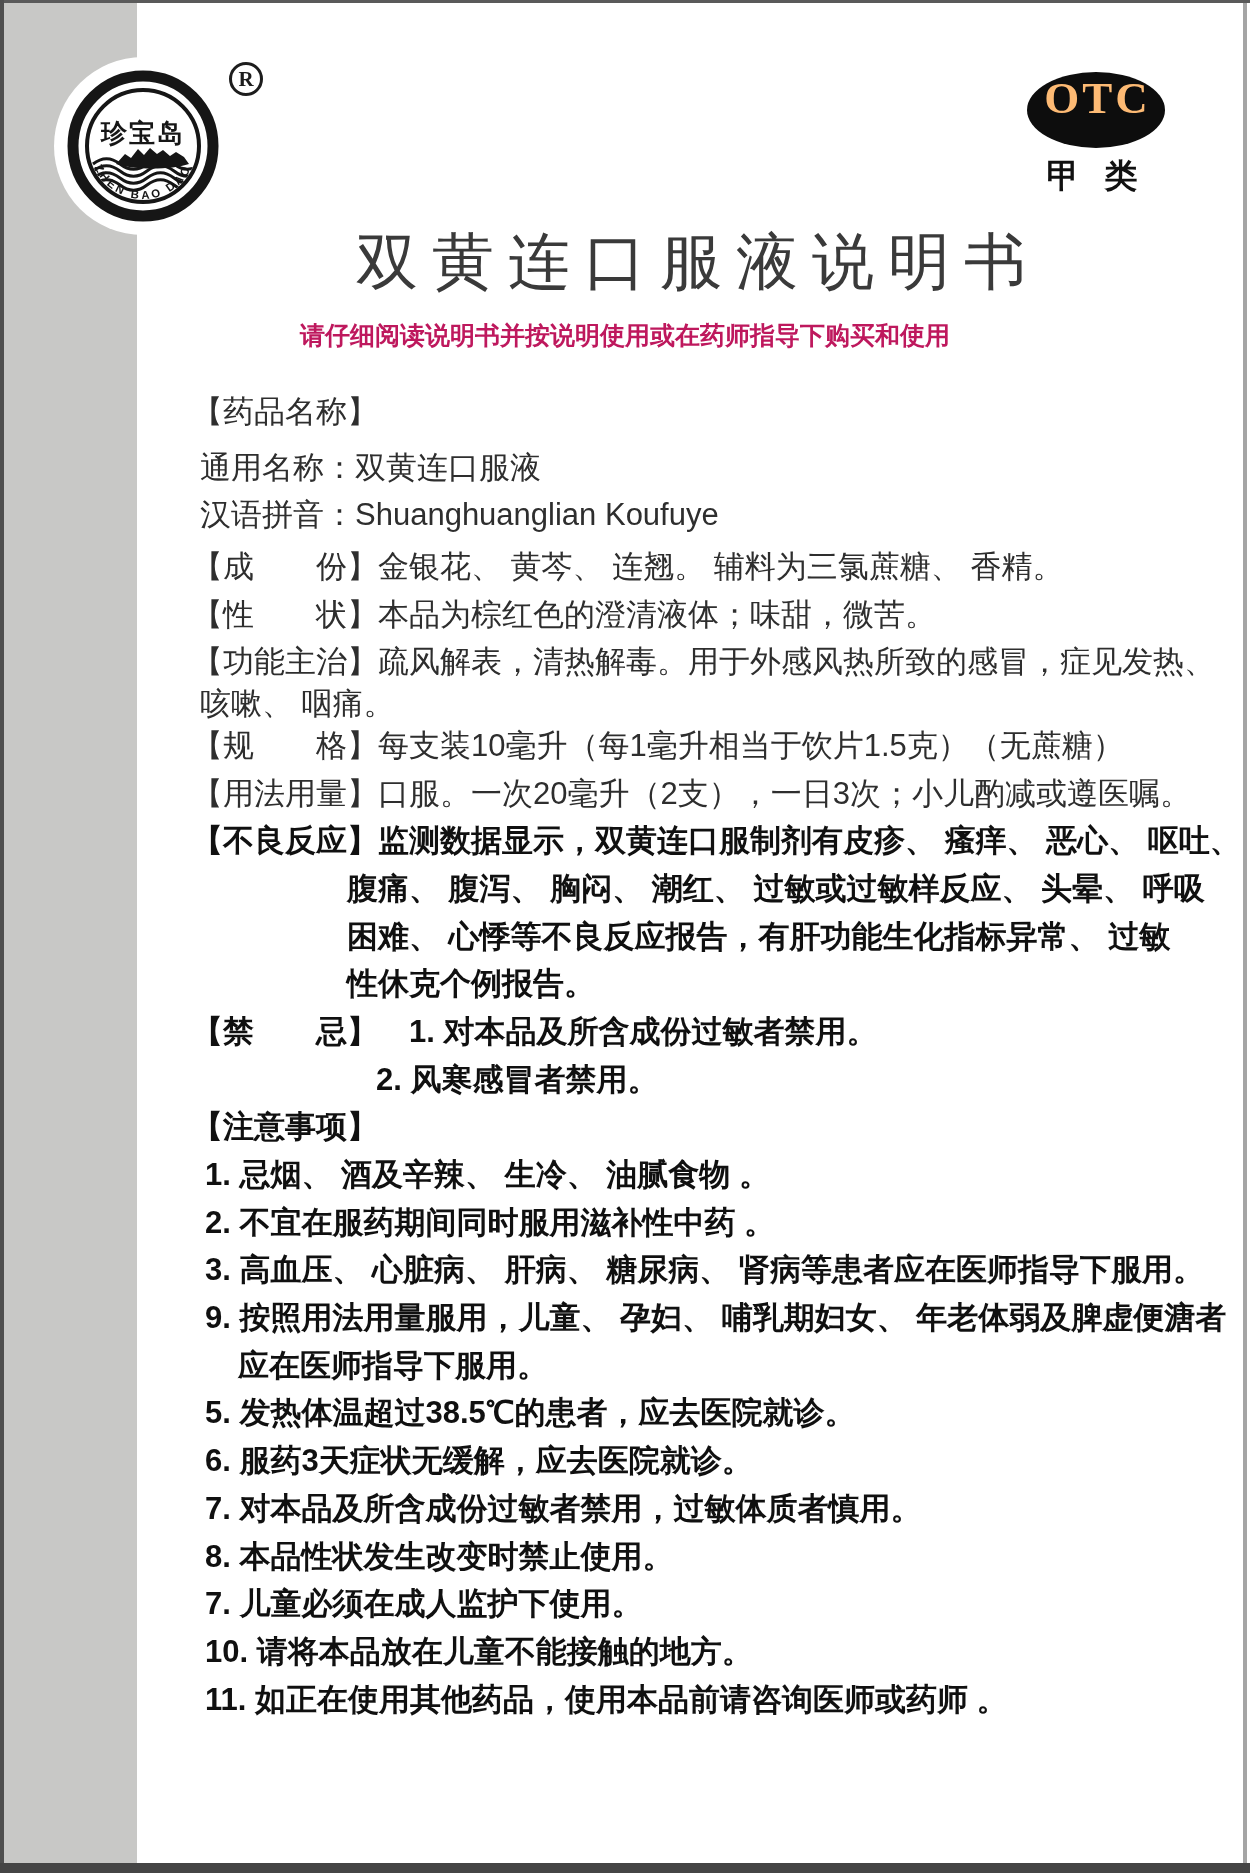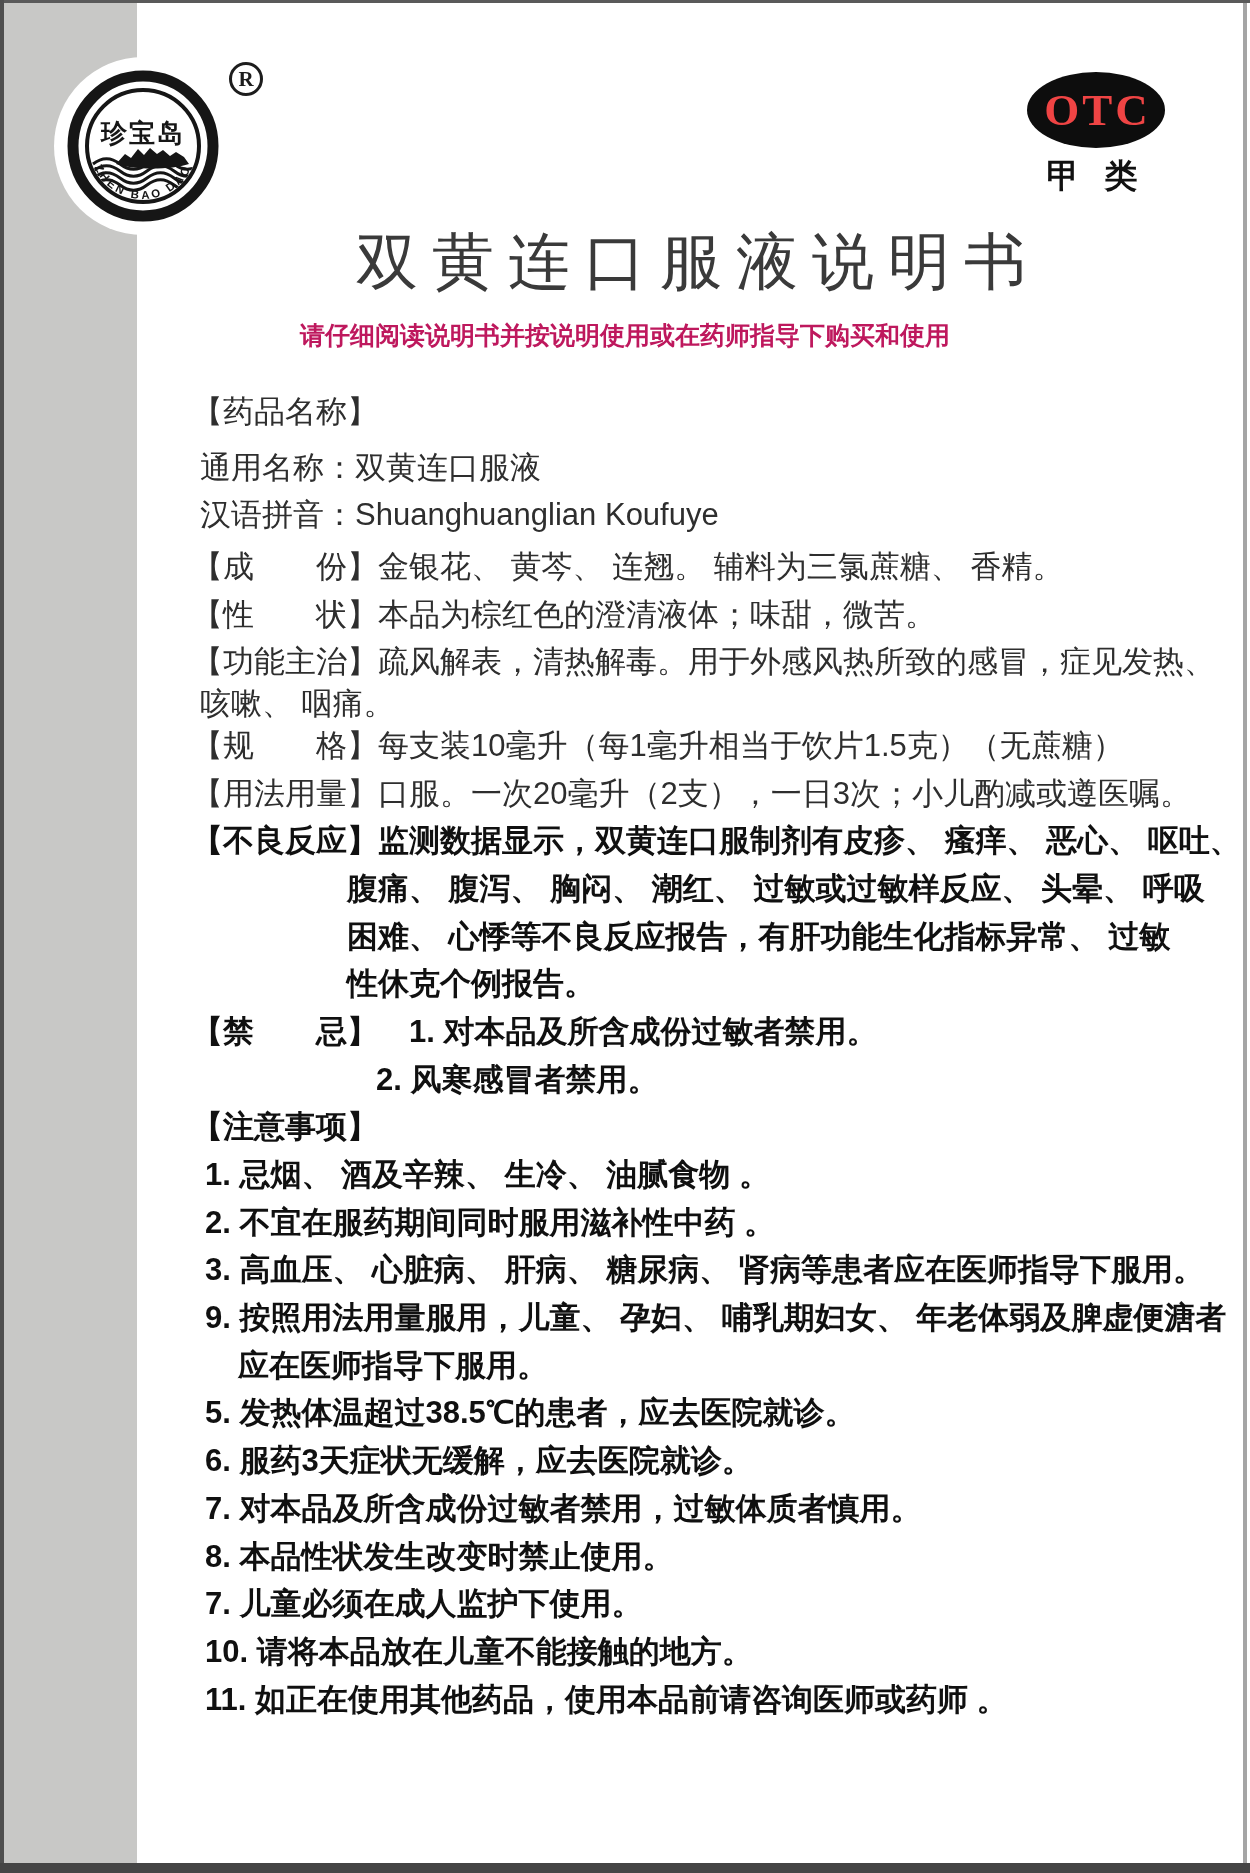--- a/index.html
+++ b/index.html
@@ -20,22 +20,22 @@
   .reg-mark {
     position:absolute; left:229px; top:62px; width:34px; height:34px; box-sizing:border-box;
     border:3px solid #1d1d1d; border-radius:50%; background:#fff;
     display:flex; align-items:center; justify-content:center;
     font-family:"Liberation Serif", serif; font-size:21px; font-weight:bold; color:#1d1d1d;
   }
 
   .otc-badge {
     position:absolute; left:1027px; top:72px; width:138px; height:76px;
     background:#0d0d0d; border-radius:50%;
-    display:flex; align-items:center; justify-content:center;
-    color:#ef4444; font-family:"Liberation Serif", serif;
+    display:flex; justify-content:center;
+    color:#fdba74; font-family:"Liberation Serif", serif;
     font-size:45px; font-weight:bold; letter-spacing:3px; padding-left:3px; box-sizing:border-box;
   }
   .otc-category {
     position:absolute; left:1027px; top:154px; width:138px; text-align:center;
     font-size:33px; font-weight:bold; color:#111; letter-spacing:8px; white-space:nowrap;
   }
 
   .page-title {
     position:absolute; left:240px; top:230px; width:800px; text-align:right;
     font-family:"Liberation Serif", serif; font-size:62px; line-height:64px;

